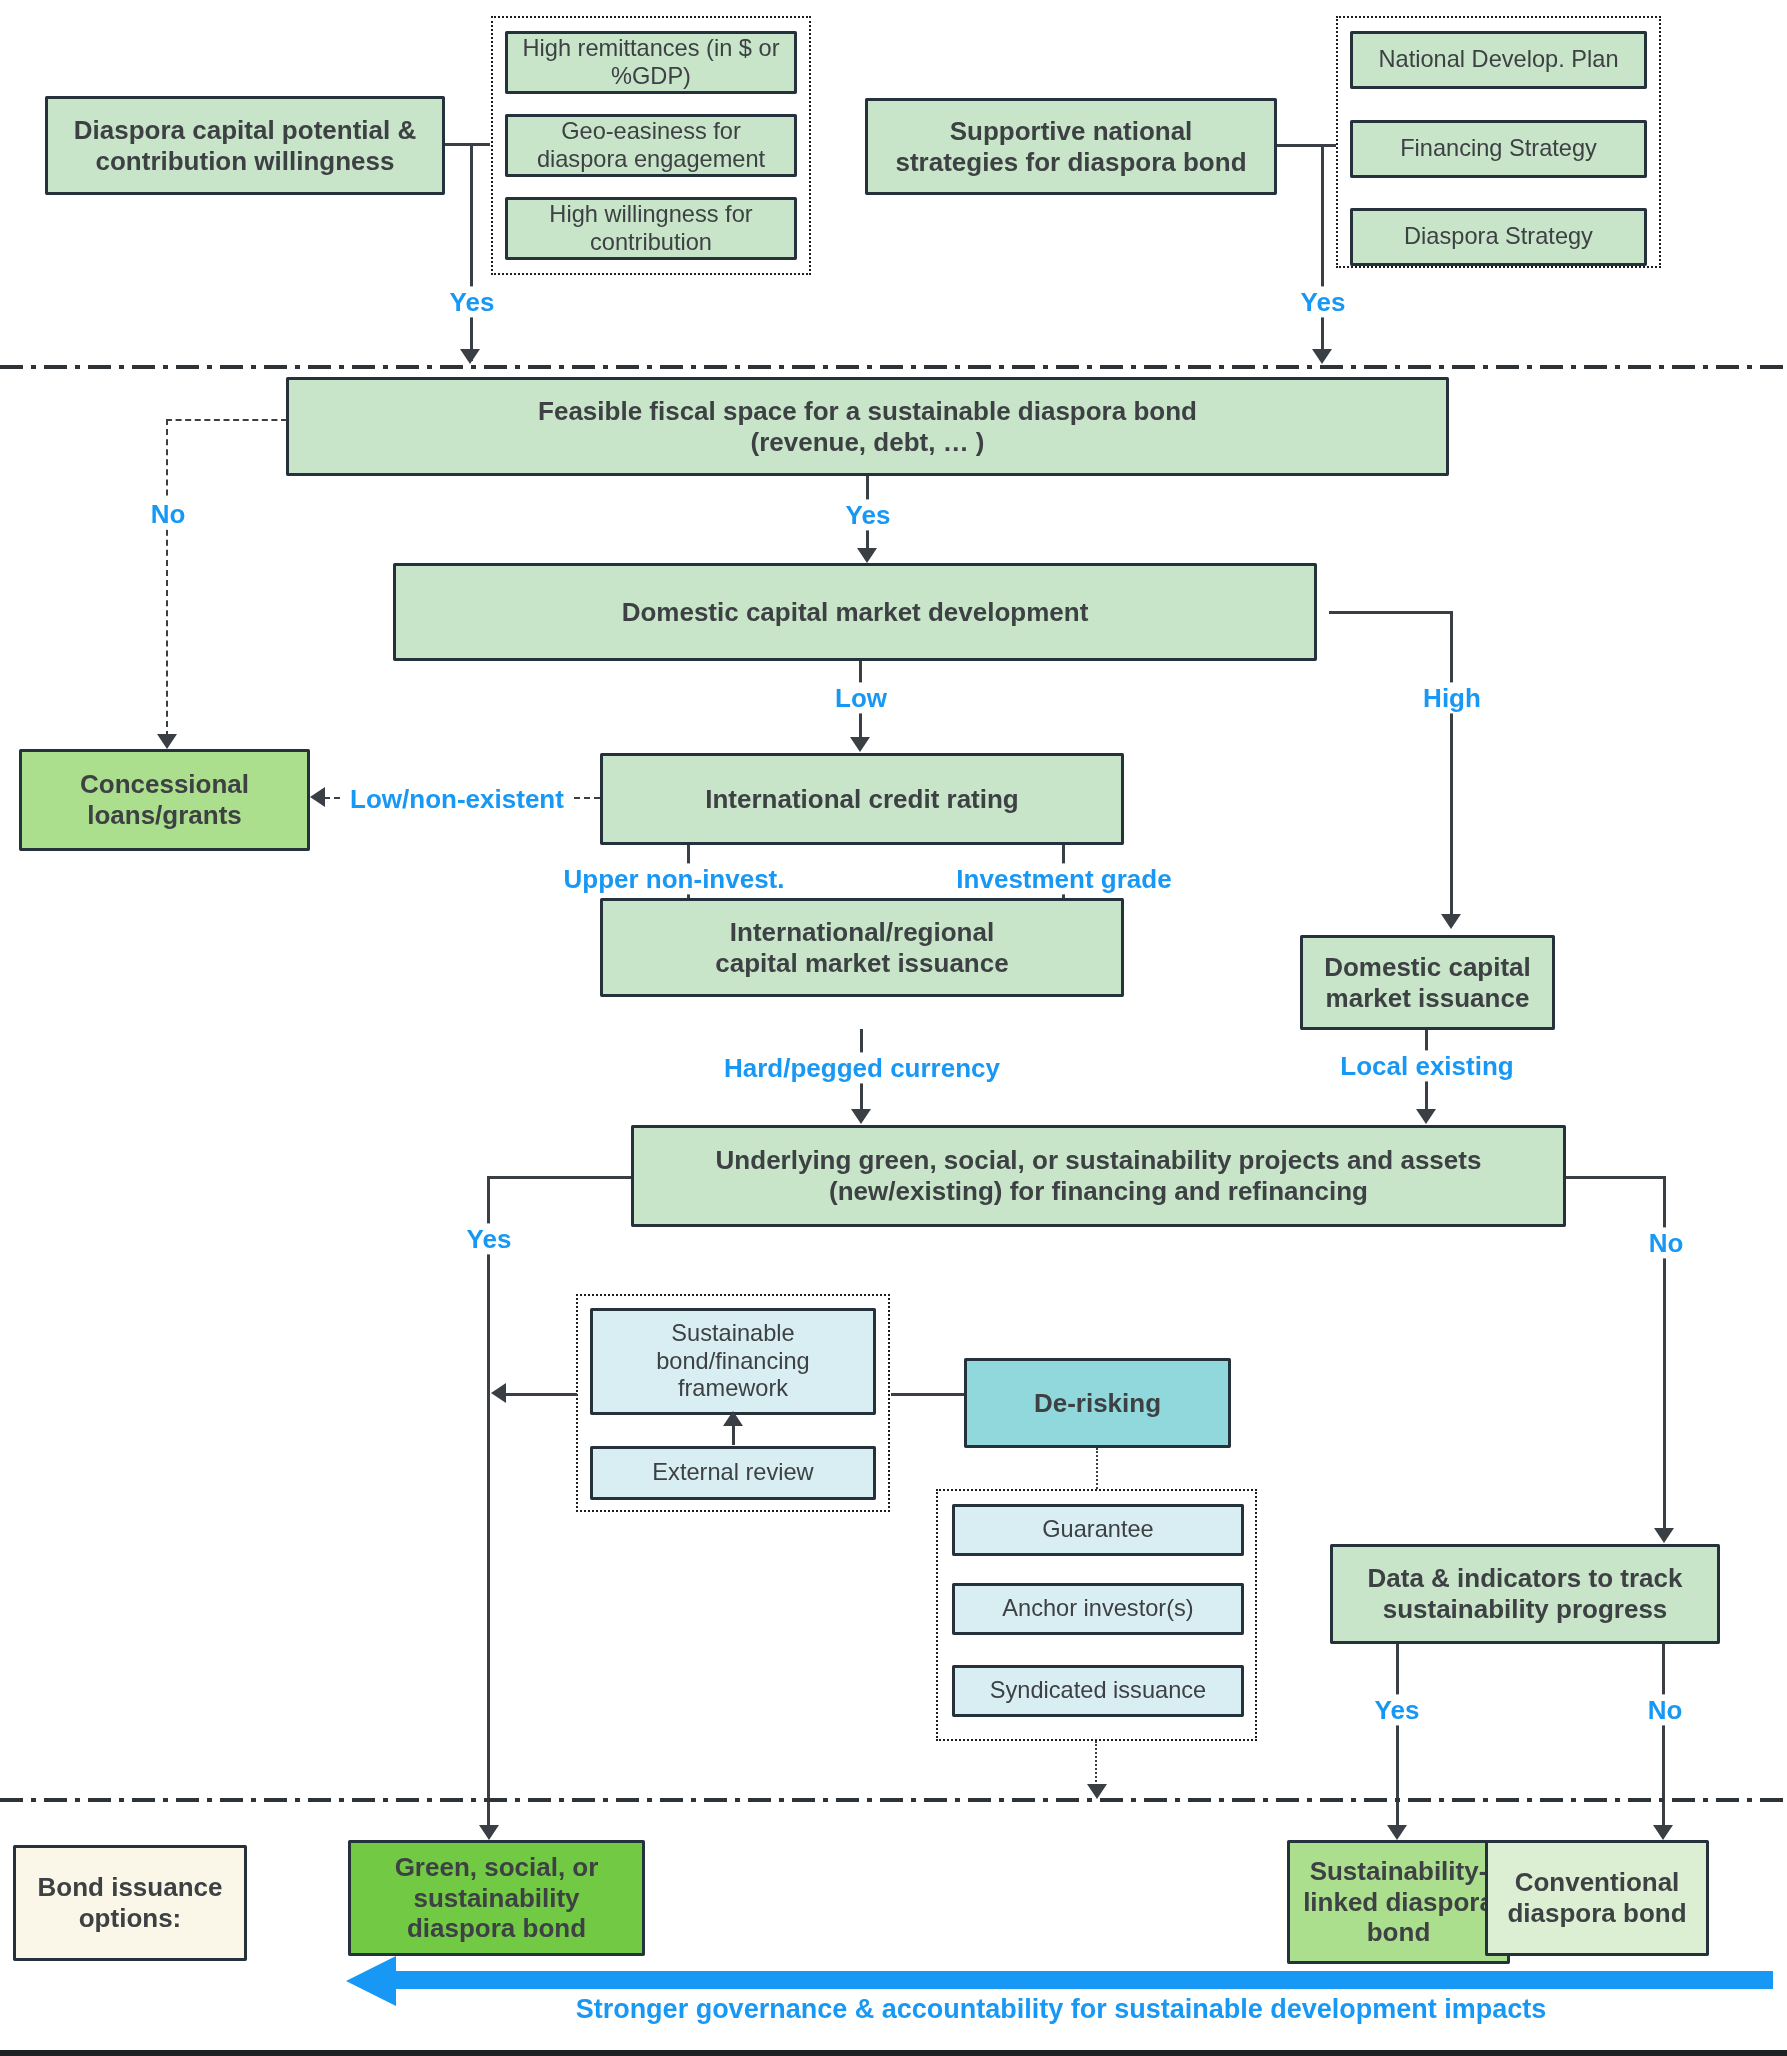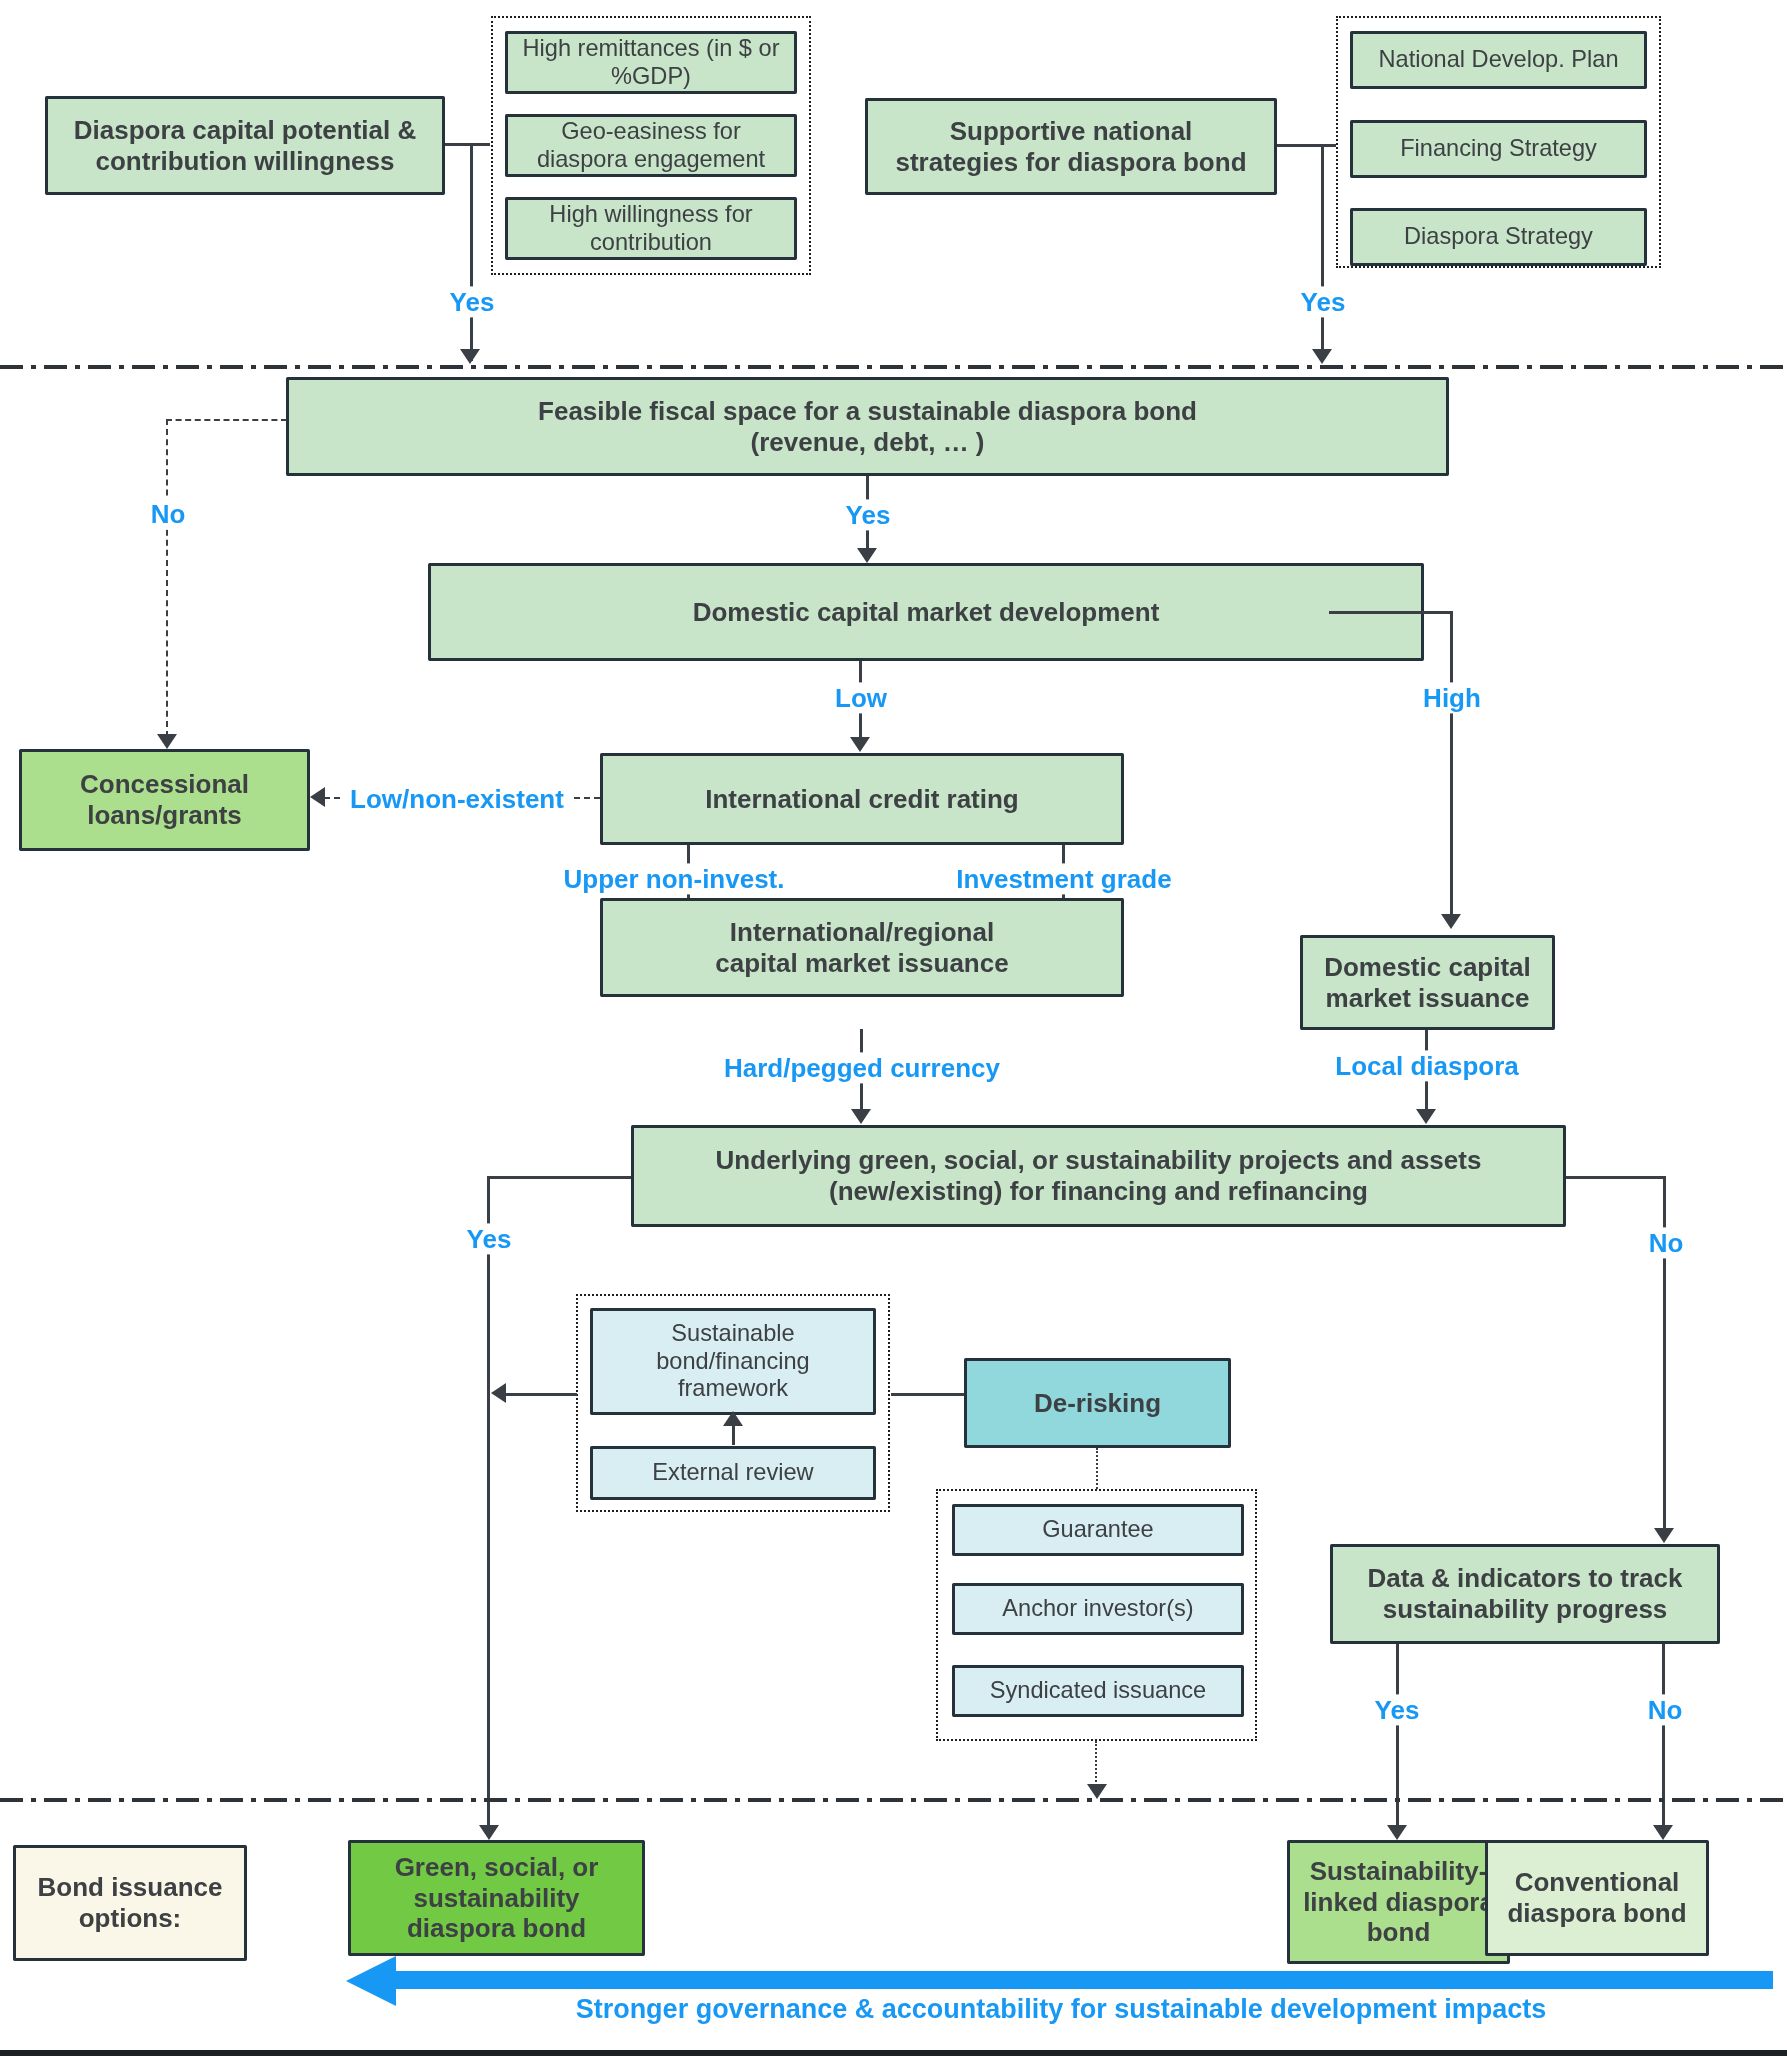--- a/index.html
+++ b/index.html
@@ -79,21 +79,21 @@
 
   <div class="dashH" style="left:166px;top:419px;width:121px;"></div>
   <div class="dashV" style="left:166px;top:419px;height:318px;"></div>
   <div class="ah-down" style="left:157px;top:734px;"></div>
   <div class="lbl" style="left:168px;top:514px;">No</div>
 
   <div class="lineV" style="left:866px;top:476px;height:76px;"></div>
   <div class="ah-down" style="left:857px;top:548px;"></div>
   <div class="lbl" style="left:868px;top:515px;">Yes</div>
 
-  <div class="box" style="left:393px;top:563px;width:996px;height:98px;margin-left:35px;">Domestic capital market development</div>
+  <div class="box" style="left:393px;top:563px;width:924px;height:98px;">Domestic capital market development</div>
 
   <div class="lineV" style="left:859px;top:661px;height:77px;"></div>
   <div class="ah-down" style="left:850px;top:737px;"></div>
   <div class="lbl" style="left:861px;top:698px;">Low</div>
 
   <div class="lineH" style="left:1329px;top:611px;width:122px;"></div>
   <div class="lineV" style="left:1450px;top:611px;height:305px;"></div>
   <div class="ah-down" style="left:1441px;top:914px;"></div>
   <div class="lbl" style="left:1452px;top:698px;">High</div>
 
@@ -121,21 +121,21 @@
   </div>
 
   <div class="box" style="left:1300px;top:935px;width:255px;height:95px;">Domestic capital market issuance</div>
 
   <div class="lineV" style="left:860px;top:1029px;height:84px;"></div>
   <div class="ah-down" style="left:851px;top:1109px;"></div>
   <div class="lbl" style="left:862px;top:1068px;">Hard/pegged currency</div>
 
   <div class="lineV" style="left:1425px;top:1030px;height:83px;"></div>
   <div class="ah-down" style="left:1416px;top:1109px;"></div>
-  <div class="lbl" style="left:1427px;top:1066px;">Local diaspora</div>
+  <div class="lbl" style="left:1427px;top:1066px;">Local existing</div>
 
   <div class="box" style="left:631px;top:1125px;width:935px;height:102px;">
     <span class="stack">
       <span>Underlying green, social, or sustainability projects and assets</span><br>
       <span>(new/existing) for financing and refinancing</span>
     </span>
   </div>
 
   <div class="lineH" style="left:489px;top:1176px;width:142px;"></div>
   <div class="lineV" style="left:487px;top:1176px;height:651px;"></div>

